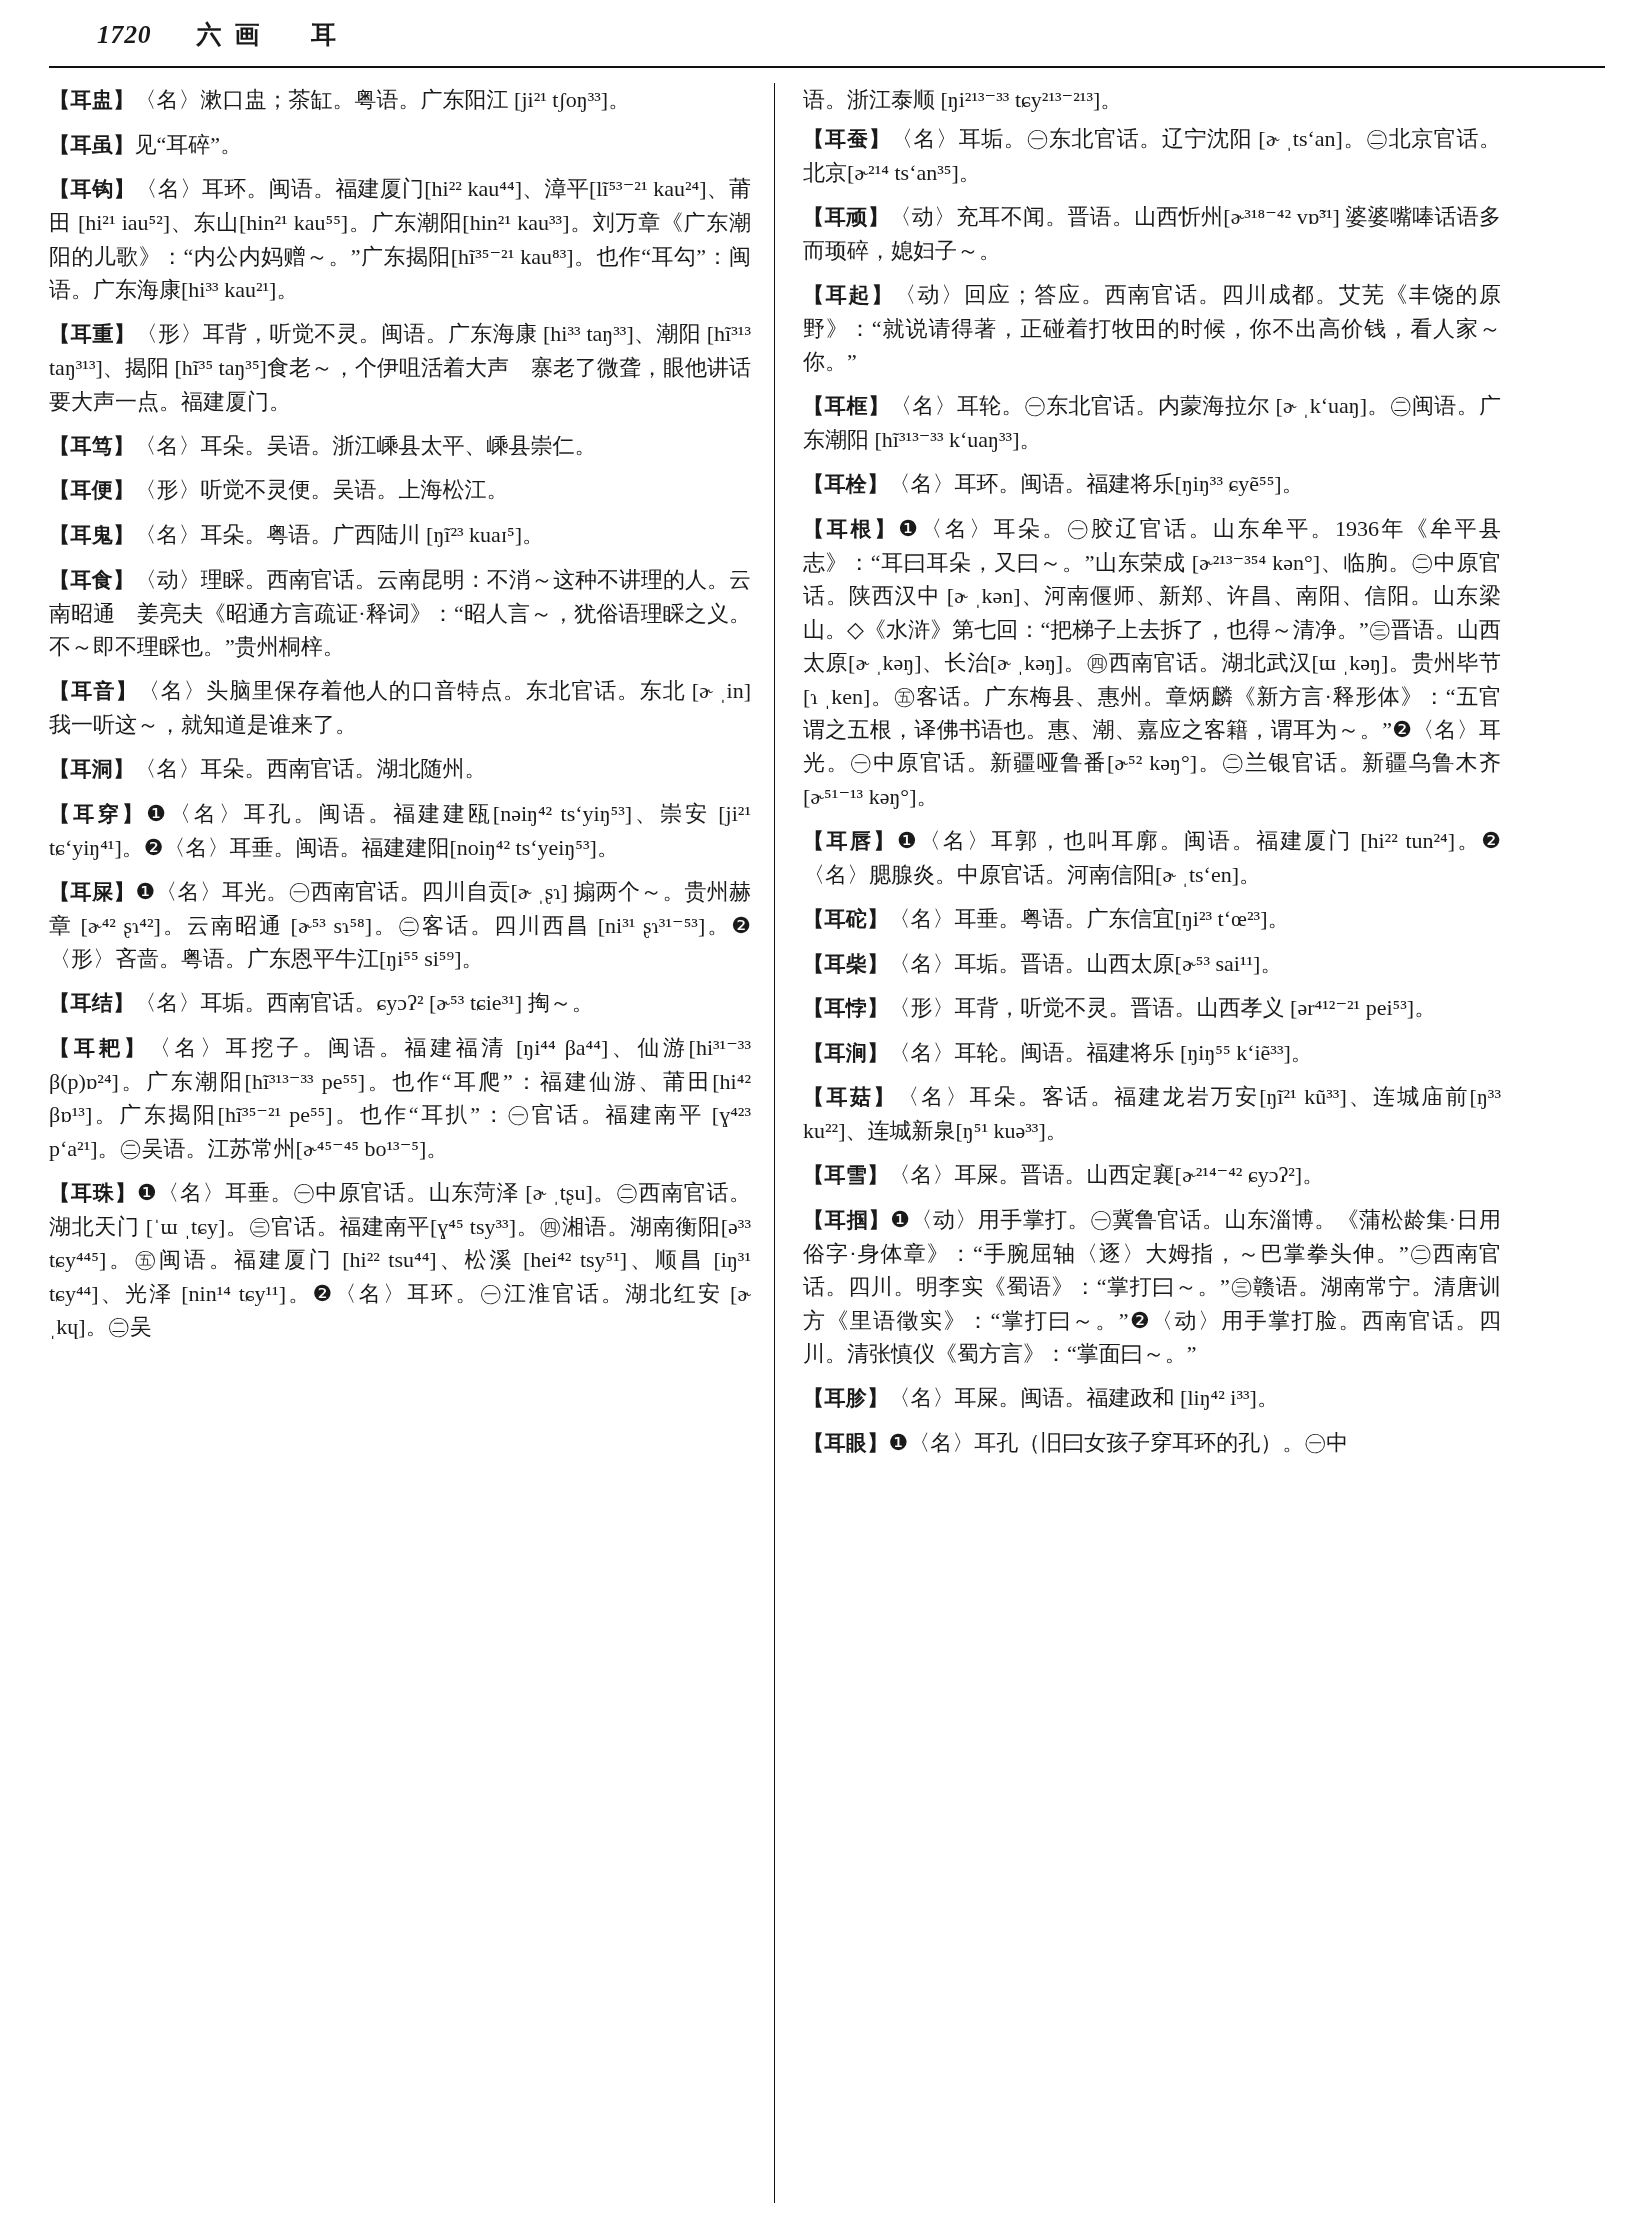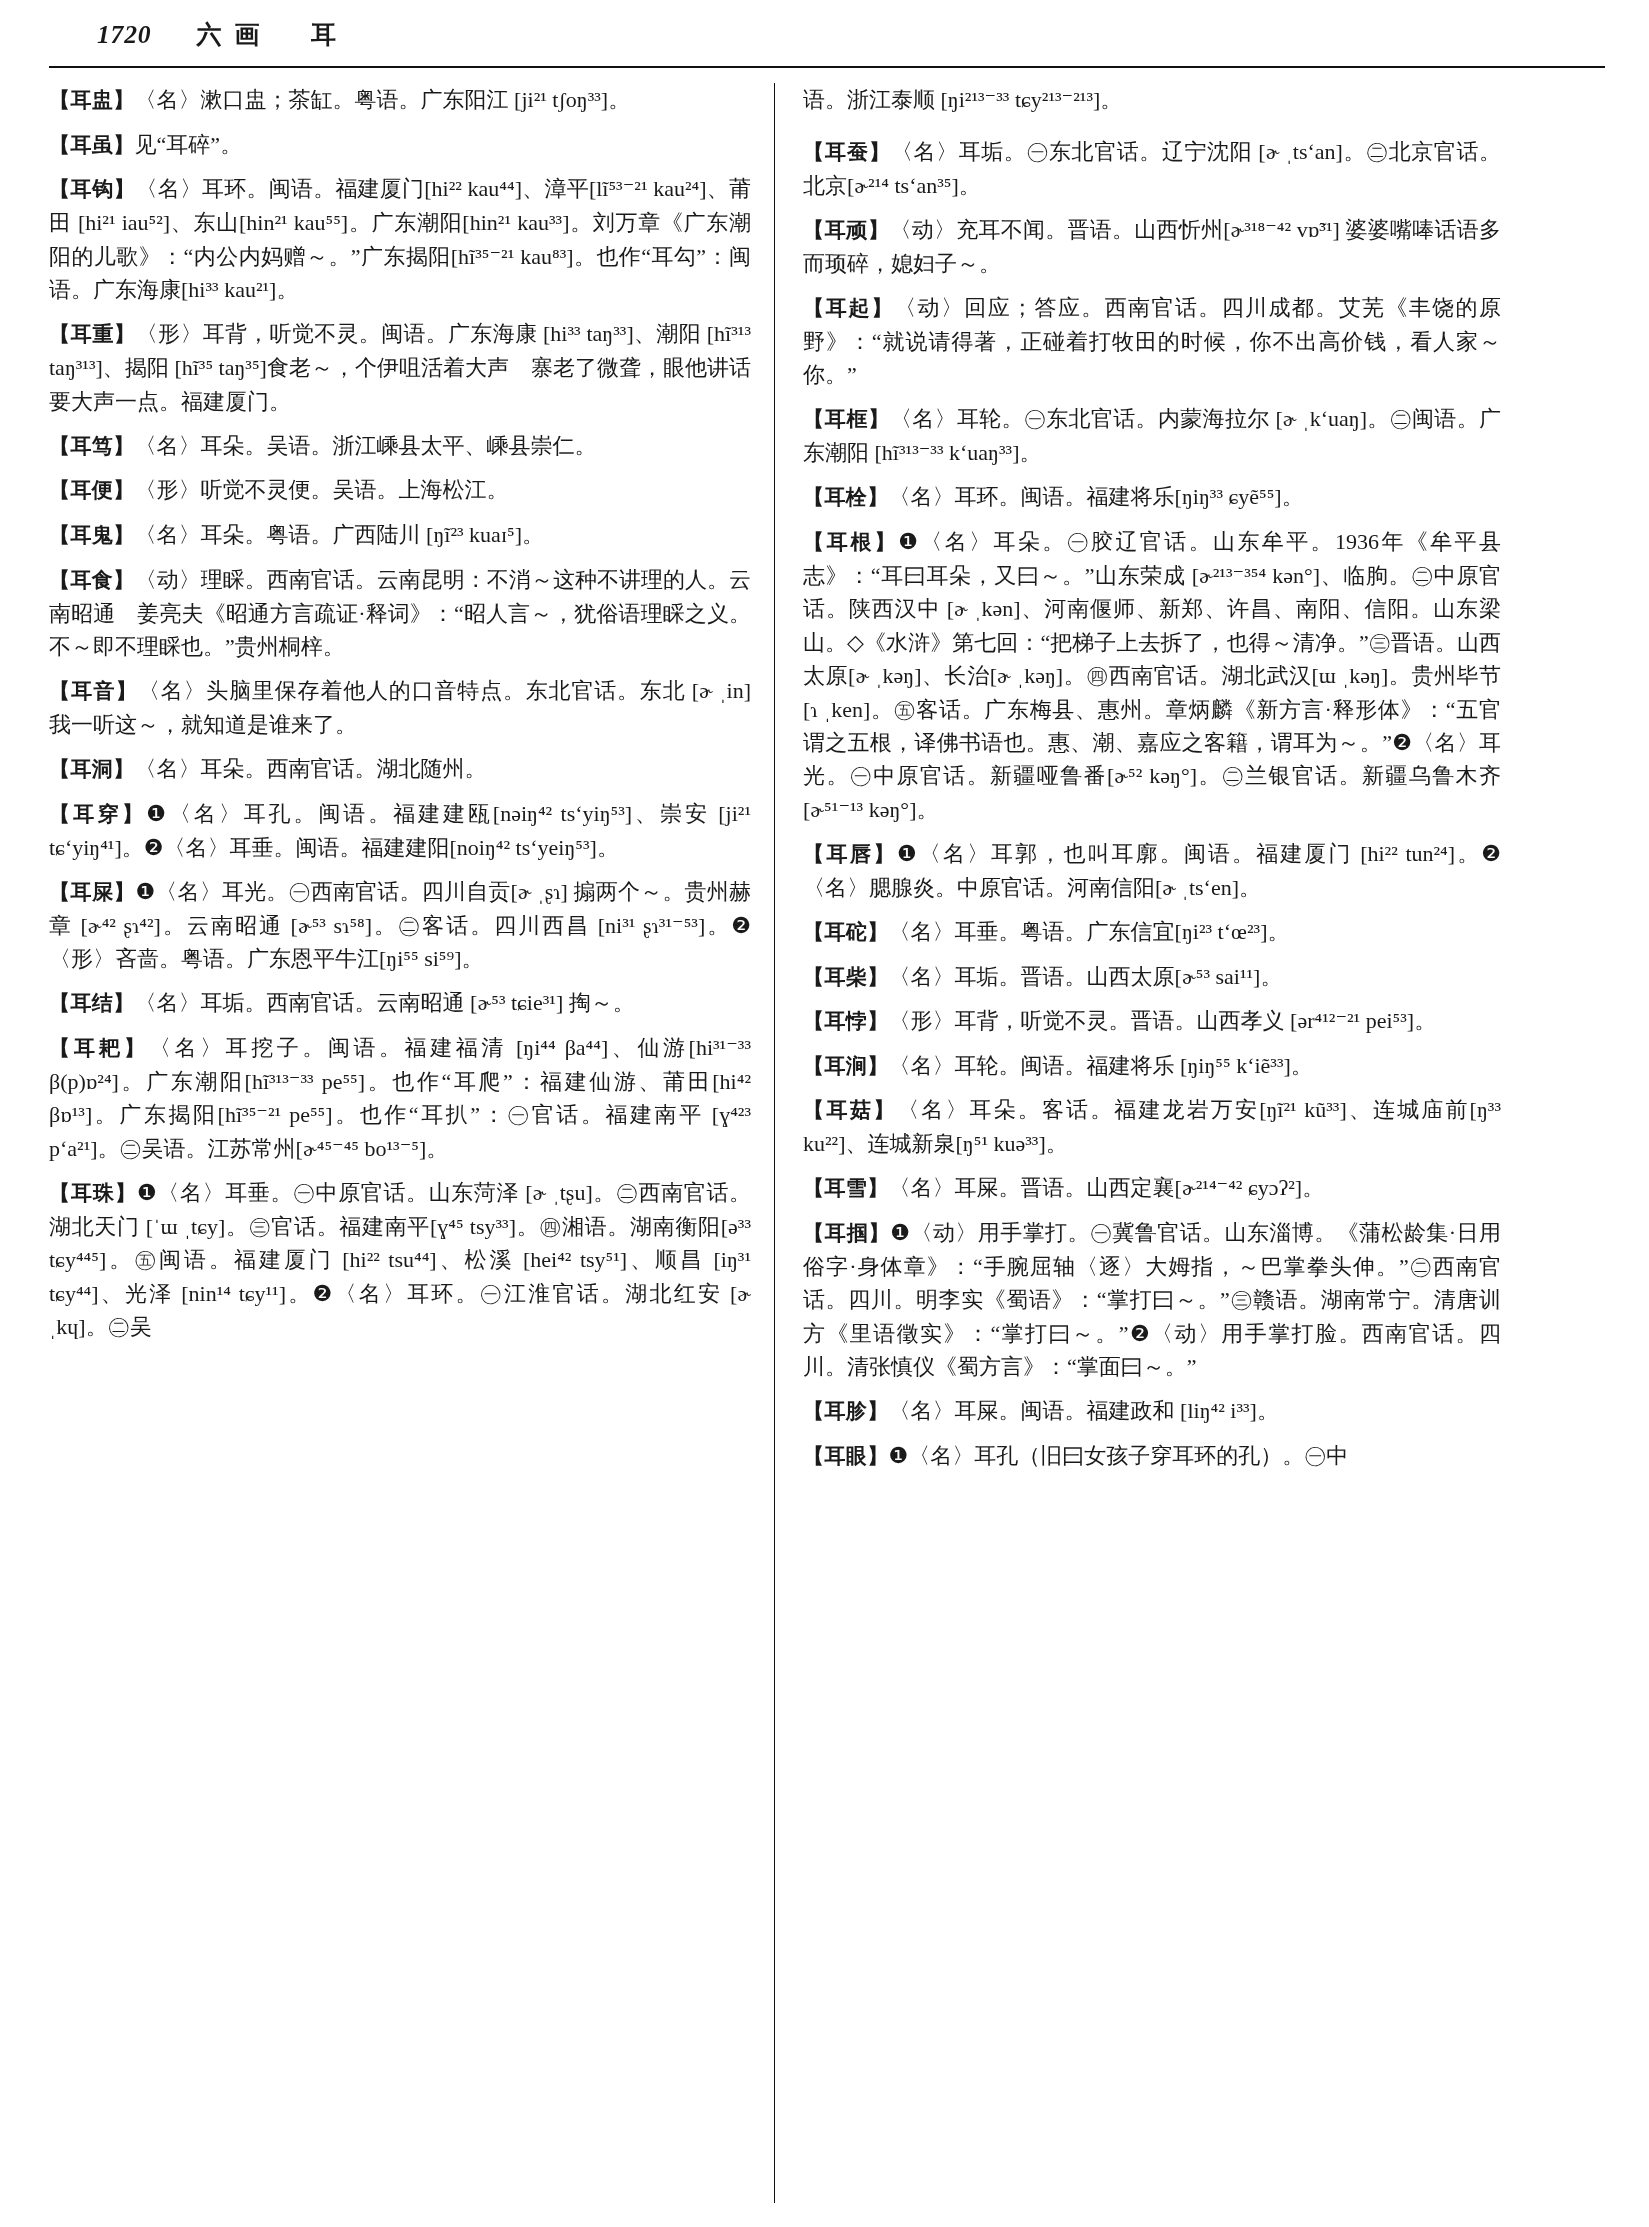--- a/index.html
+++ b/index.html
@@ -66,21 +66,21 @@
     padding-left: 28px;
   }
   .entry {
     font-size: 22px;
     line-height: 1.52;
     margin-bottom: 10.7px;
     text-align: justify;
     text-justify: inter-character;
   }
   .entry.cont {
-    margin-bottom: 18px;
+    margin-bottom: 5px;
   }
   .hw {
     font-weight: bold;
     font-size: 21px;
     letter-spacing: 0.4px;
   }
 </style>
 </head>
 <body>
 
@@ -100,21 +100,21 @@
       <div class="entry"><span class="hw">【耳钩】</span><span>〈名〉耳环。闽语。福建厦门[hi²² kau⁴⁴]、漳平[lĩ⁵³⁻²¹ kau²⁴]、莆田 [hi²¹ iau⁵²]、东山[hin²¹ kau⁵⁵]。广东潮阳[hin²¹ kau³³]。刘万章《广东潮阳的儿歌》：“内公内妈赠～。”广东揭阳[hĩ³⁵⁻²¹ kau⁸³]。也作“耳勾”：闽语。广东海康[hi³³ kau²¹]。</span></div>
       <div class="entry"><span class="hw">【耳重】</span><span>〈形〉耳背，听觉不灵。闽语。广东海康 [hi³³ taŋ³³]、潮阳 [hĩ³¹³ taŋ³¹³]、揭阳 [hĩ³⁵ taŋ³⁵]食老～，个伊咀活着大声　寨老了微聋，眼他讲话要大声一点。福建厦门。</span></div>
       <div class="entry"><span class="hw">【耳笃】</span><span>〈名〉耳朵。吴语。浙江嵊县太平、嵊县崇仁。</span></div>
       <div class="entry"><span class="hw">【耳便】</span><span>〈形〉听觉不灵便。吴语。上海松江。</span></div>
       <div class="entry"><span class="hw">【耳鬼】</span><span>〈名〉耳朵。粤语。广西陆川 [ŋĩ²³ kuaɪ⁵]。</span></div>
       <div class="entry"><span class="hw">【耳食】</span><span>〈动〉理睬。西南官话。云南昆明：不消～这种不讲理的人。云南昭通　姜亮夫《昭通方言疏证·释词》：“昭人言～，犹俗语理睬之义。不～即不理睬也。”贵州桐梓。</span></div>
       <div class="entry"><span class="hw">【耳音】</span><span>〈名〉头脑里保存着他人的口音特点。东北官话。东北 [ɚ ˌin] 我一听这～，就知道是谁来了。</span></div>
       <div class="entry"><span class="hw">【耳洞】</span><span>〈名〉耳朵。西南官话。湖北随州。</span></div>
       <div class="entry"><span class="hw">【耳穿】</span><span>❶〈名〉耳孔。闽语。福建建瓯[nəiŋ⁴² tsʻyiŋ⁵³]、崇安 [ji²¹ tɕʻyiŋ⁴¹]。❷〈名〉耳垂。闽语。福建建阳[noiŋ⁴² tsʻyeiŋ⁵³]。</span></div>
       <div class="entry"><span class="hw">【耳屎】</span><span>❶〈名〉耳光。㊀西南官话。四川自贡[ɚ ˌʂɿ] 搧两个～。贵州赫章 [ɚ⁴² ʂɿ⁴²]。云南昭通 [ɚ⁵³ sɿ⁵⁸]。㊁客话。四川西昌 [ni³¹ ʂɿ³¹⁻⁵³]。❷〈形〉吝啬。粤语。广东恩平牛江[ŋi⁵⁵ si⁵⁹]。</span></div>
-      <div class="entry"><span class="hw">【耳结】</span><span>〈名〉耳垢。西南官话。云南昭通 [ɚ⁵³ tɕie³¹] 掏～。</span></div>
+      <div class="entry"><span class="hw">【耳结】</span><span>〈名〉耳垢。西南官话。ɕyɔʔ² [ɚ⁵³ tɕie³¹] 掏～。</span></div>
       <div class="entry"><span class="hw">【耳耙】</span><span>〈名〉耳挖子。闽语。福建福清 [ŋi⁴⁴ βa⁴⁴]、仙游[hi³¹⁻³³ β(p)ɒ²⁴]。广东潮阳[hĩ³¹³⁻³³ pe⁵⁵]。也作“耳爬”：福建仙游、莆田[hi⁴² βɒ¹³]。广东揭阳[hĩ³⁵⁻²¹ pe⁵⁵]。也作“耳扒”：㊀官话。福建南平 [ɣ⁴²³ pʻa²¹]。㊁吴语。江苏常州[ɚ⁴⁵⁻⁴⁵ bo¹³⁻⁵]。</span></div>
       <div class="entry"><span class="hw">【耳珠】</span><span>❶〈名〉耳垂。㊀中原官话。山东菏泽 [ɚ ˌtʂu]。㊁西南官话。湖北天门 [ˈɯ ˌtɕy]。㊂官话。福建南平[ɣ⁴⁵ tsy³³]。㊃湘语。湖南衡阳[ə³³ tɕy⁴⁴⁵]。㊄闽语。福建厦门 [hi²² tsu⁴⁴]、松溪 [hei⁴² tsy⁵¹]、顺昌 [iŋ³¹ tɕy⁴⁴]、光泽 [nin¹⁴ tɕy¹¹]。❷〈名〉耳环。㊀江淮官话。湖北红安 [ɚ ˌkɥ]。㊁吴</span></div>
     </div>
 
     <div class="col right">
       <div class="entry cont"><span>语。浙江泰顺 [ŋi²¹³⁻³³ tɕy²¹³⁻²¹³]。</span></div>
       <div class="entry"><span class="hw">【耳蚕】</span><span>〈名〉耳垢。㊀东北官话。辽宁沈阳 [ɚ ˌtsʻan]。㊁北京官话。北京[ɚ²¹⁴ tsʻan³⁵]。</span></div>
       <div class="entry"><span class="hw">【耳顽】</span><span>〈动〉充耳不闻。晋语。山西忻州[ɚ³¹⁸⁻⁴² vɒ̃³¹] 婆婆嘴唪话语多而顼碎，媳妇子～。</span></div>
       <div class="entry"><span class="hw">【耳起】</span><span>〈动〉回应；答应。西南官话。四川成都。艾芜《丰饶的原野》：“就说请得著，正碰着打牧田的时候，你不出高价钱，看人家～你。”</span></div>
       <div class="entry"><span class="hw">【耳框】</span><span>〈名〉耳轮。㊀东北官话。内蒙海拉尔 [ɚ ˌkʻuaŋ]。㊁闽语。广东潮阳 [hĩ³¹³⁻³³ kʻuaŋ³³]。</span></div>

